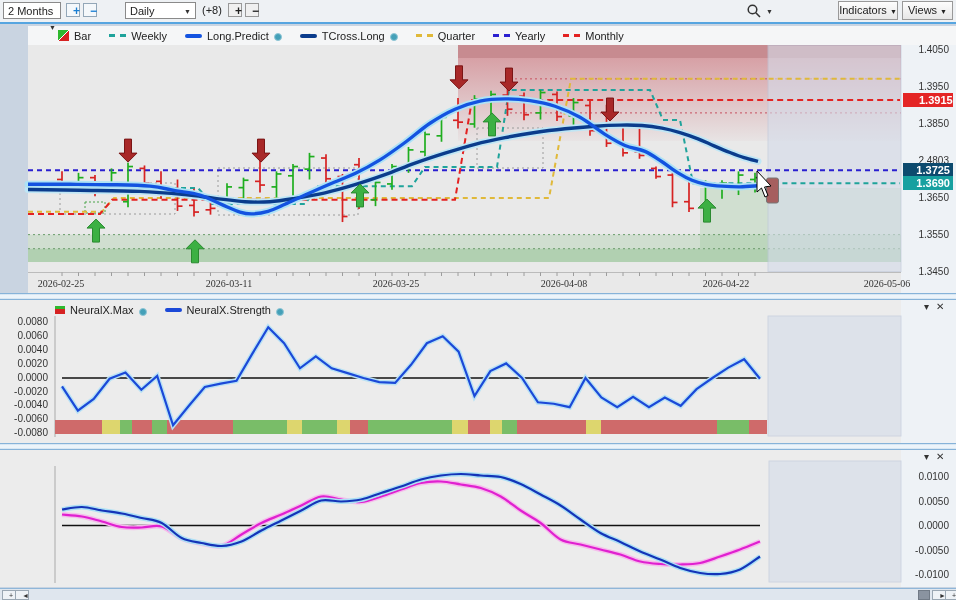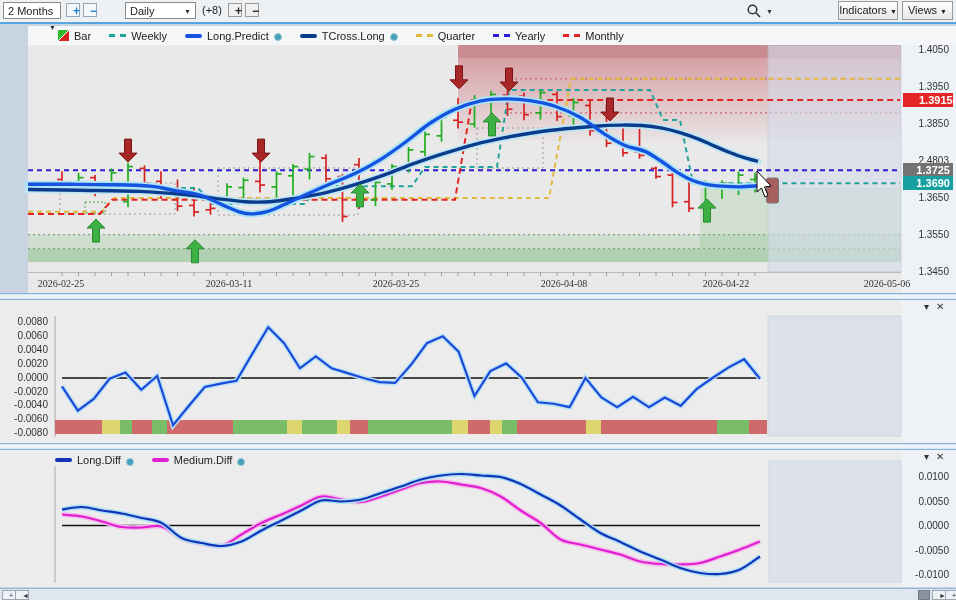--- a/index.html
+++ b/index.html
@@ -125,41 +125,41 @@
       <span class="legend-item">
         <span class="swatch sw-dash" style="background: repeating-linear-gradient(90deg, rgb(227, 34, 34) 0px, rgb(227, 34, 34) 6px, transparent 6px, transparent 11px);"></span>
         <span>Monthly</span>
       </span>
     </div>
 
   <div class="sep" style="top:293px;"></div>
 
   <div class="row" style="top:300px;height:143px;background:#ececec;"></div>
   <div class="rcol" style="top:300px;height:143px;"></div>
+  <div class="legend-row" style="left:55px;top:302px;width:700px;height:16px;" id="legend-p2">
+      <span class="legend-item">
+        <span class="swatch sw-max"></span>
+        <span>NeuralX.Max</span>
+        <span class="dot"></span>
+      </span>
+      <span class="legend-item">
+        <span class="swatch sw-line" style="background: rgb(27, 73, 216);"></span>
+        <span>NeuralX.Strength</span>
+        <span class="dot"></span>
+      </span>
+    </div>
   <div class="pctl" style="top:301px;">
     <span>▾</span>
     <span>✕</span>
   </div>
 
   <div class="sep" style="top:443px;"></div>
 
   <div class="row" style="top:450px;height:137px;background:#ececec;"></div>
   <div class="rcol" style="top:450px;height:137px;"></div>
-  <div class="legend-row" style="left:55px;top:452px;width:700px;height:16px;" id="legend-p3">
-      <span class="legend-item">
-        <span class="swatch sw-line" style="background: rgb(20, 52, 184);"></span>
-        <span>Long.Diff</span>
-        <span class="dot"></span>
-      </span>
-      <span class="legend-item">
-        <span class="swatch sw-line" style="background: rgb(224, 32, 208);"></span>
-        <span>Medium.Diff</span>
-        <span class="dot"></span>
-      </span>
-    </div>
   <div class="pctl" style="top:451px;">
     <span>▾</span>
     <span>✕</span>
   </div>
 
   <svg id="charts" width="956" height="600">
     <defs>
       <linearGradient id="pinkgrad" x1="0" y1="0" x2="0" y2="1">
         <stop offset="0" stop-color="rgba(190,60,72,0.42)"></stop>
         <stop offset="1" stop-color="rgba(190,60,72,0.03)"></stop>
@@ -411,21 +411,21 @@
 
   <div id="overlay">
       <span class="lab ralign" style="left: 903px; top: 44px; width: 46px;">1.4050</span>
       <span class="lab ralign" style="left: 903px; top: 81px; width: 46px;">1.3950</span>
       <span class="lab ralign" style="left: 903px; top: 118px; width: 46px;">1.3850</span>
       <span class="lab ralign" style="left: 903px; top: 155px; width: 46px;">2.4803</span>
       <span class="lab ralign" style="left: 903px; top: 192px; width: 46px;">1.3650</span>
       <span class="lab ralign" style="left: 903px; top: 229px; width: 46px;">1.3550</span>
       <span class="lab ralign" style="left: 903px; top: 266px; width: 46px;">1.3450</span>
       <div class="badge" style="top: 92.95px; background: rgb(228, 37, 37); padding-left: 16px;">1.3915</div>
-      <div class="badge" style="top: 163.25px; background: #737373;">1.3725</div>
+      <div class="badge" style="top: 163.25px; background: #0c4a6e;">1.3725</div>
       <div class="badge" style="top: 176.2px; background: rgb(23, 160, 160);">1.3690</div>
       <span class="lab calign" style="left: 21px; top: 278px; width: 80px;">2026-02-25</span>
       <span class="lab calign" style="left: 189px; top: 278px; width: 80px;">2026-03-11</span>
       <span class="lab calign" style="left: 356px; top: 278px; width: 80px;">2026-03-25</span>
       <span class="lab calign" style="left: 524px; top: 278px; width: 80px;">2026-04-08</span>
       <span class="lab calign" style="left: 686px; top: 278px; width: 80px;">2026-04-22</span>
       <span class="lab calign" style="left: 847px; top: 278px; width: 80px;">2026-05-06</span>
       <span class="lab ralign" style="left: 2px; top: 316px; width: 46px;">0.0080</span>
       <span class="lab ralign" style="left: 2px; top: 329.9px; width: 46px;">0.0060</span>
       <span class="lab ralign" style="left: 2px; top: 343.8px; width: 46px;">0.0040</span>

